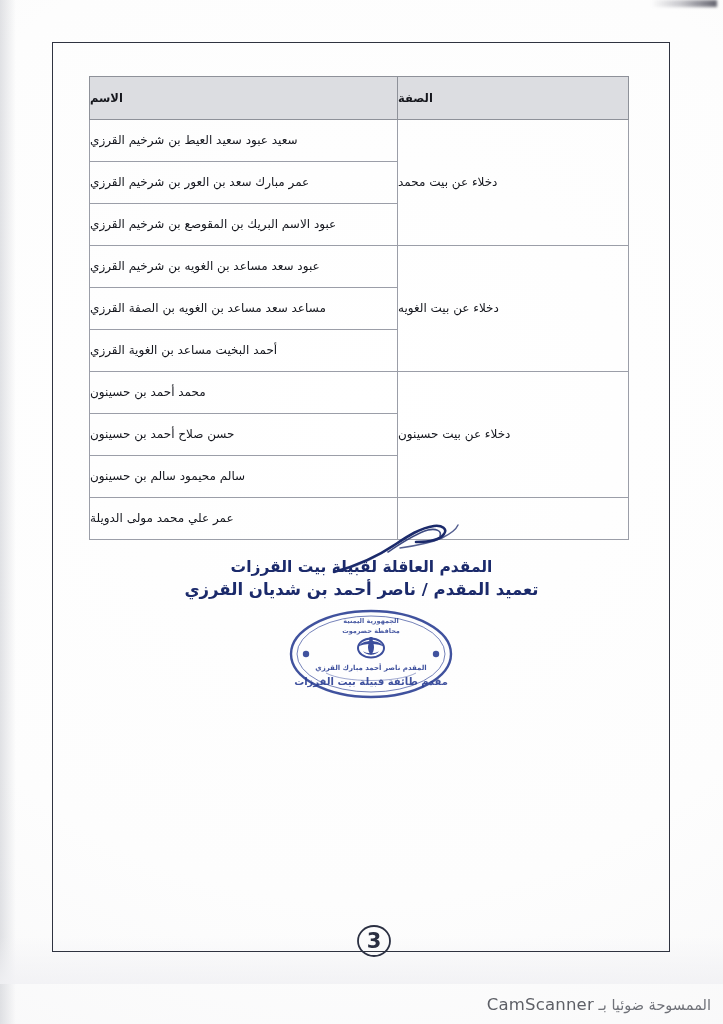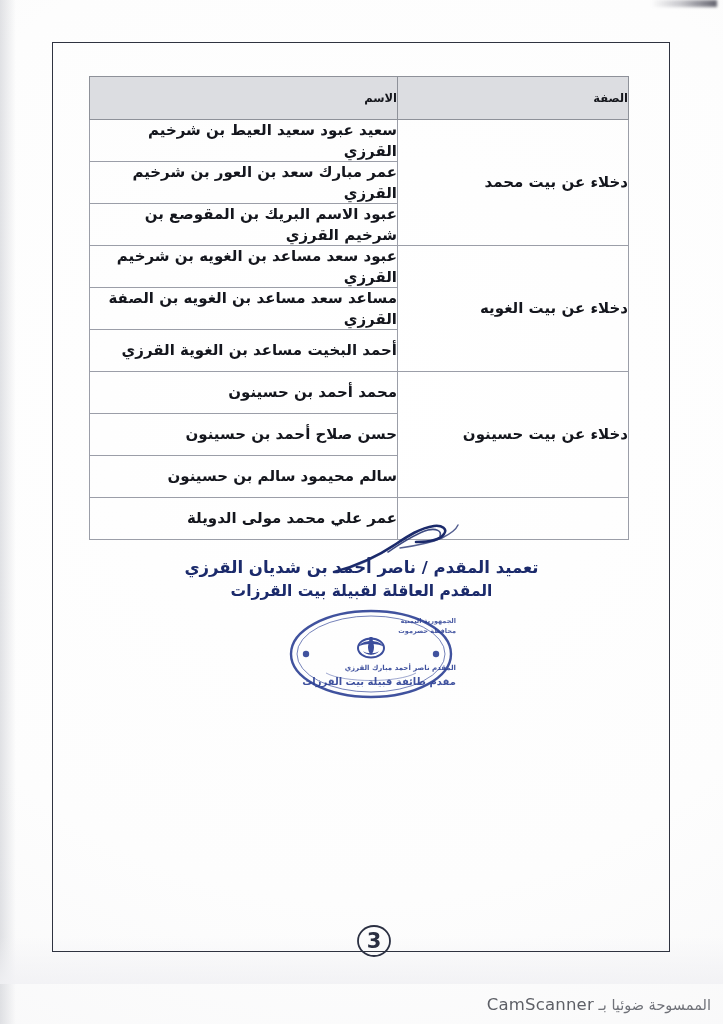--- a/index.html
+++ b/index.html
@@ -60,39 +60,39 @@
     top: 76px;
     width: 539px;
     border-collapse: collapse;
     table-layout: fixed;
     direction: rtl;
   }
   .names-table td, .names-table th {
     border: 1px solid #9b9ea8;
     padding: 0;
     vertical-align: middle;
-    text-align: right;
+    text-align: left;
   }
   .col-name { width: 308px; }
   .col-trait { width: 231px; }
 
   .names-table thead th {
     height: 42px;
     background: #dcdde1;
     border-color: #8e9199;
     font-size: 11.5px;
     font-weight: bold;
     color: #15161c;
     letter-spacing: .3px;
   }
 
   .names-table tbody td {
     height: 41px;
-    font-size: 15px;
-    font-weight: bold;
+    font-size: 12px;
+    font-weight: normal;
     color: #14161d;
     line-height: 1.35;
   }
   .cell-name { padding: 0 18px; }
   .cell-trait { padding: 0 12px; margin-top: 9px; }
   .cell-empty { }
 
   
   .signature-block {
     position: absolute;
@@ -127,21 +127,21 @@
     position: absolute;
     left: 286px;
     top: 607px;
     width: 170px;
     height: 94px;
     pointer-events: none;
   }
   .stamp-text {
     position: absolute;
     width: 100%;
-    text-align: right;
+    text-align: center;
     color: #2b3f94;
     font-weight: bold;
     direction: rtl;
     white-space: nowrap;
   }
   .stamp-country { top: 10px;  font-size: 6.5px; opacity: .85; }
   .stamp-gov     { top: 20px;  font-size: 6.5px; opacity: .85; }
   .stamp-name    { top: 57px;  font-size: 7px;   opacity: .9; }
   .stamp-role    { top: 69px;  font-size: 10px;   opacity: .9; }
 
@@ -244,22 +244,22 @@
 </table>
 
 <svg class="pen-flourish" viewBox="0 0 130 54">
   <path d="M4 50 C 26 44, 48 34, 66 22 C 78 14, 90 6, 104 4 C 112 3, 118 7, 114 12 C 110 18, 98 20, 86 20" fill="none" stroke="#1b2a6b" stroke-width="2.6" stroke-linecap="round"></path>
   <path d="M58 30 C 70 22, 84 12, 98 8 C 106 6, 112 9, 110 14" fill="none" stroke="#1b2a6b" stroke-width="1.6" stroke-linecap="round" opacity=".85"></path>
   <path d="M70 26 C 84 24, 98 22, 112 16 C 120 12, 126 8, 128 3" fill="none" stroke="#1b2a6b" stroke-width="1.4" stroke-linecap="round" opacity=".75"></path>
   <path d="M14 48 C 34 42, 52 32, 64 24" fill="none" stroke="#1b2a6b" stroke-width="1.2" stroke-linecap="round" opacity=".6"></path>
 </svg>
 
 <div class="signature-block">
+  <div class="sig-line sig-line-2">المقدم العاقلة لقبيلة بيت القرزات</div>
   <div class="sig-line">تعميد المقدم / ناصر أحمد بن شديان القرزي</div>
-  <div class="sig-line sig-line-2">المقدم العاقلة لقبيلة بيت القرزات</div>
 </div>
 
 <div class="stamp">
   <svg viewBox="0 0 170 94" width="170" height="94">
     <ellipse cx="85" cy="47" rx="80" ry="43" fill="none" stroke="#2b3f94" stroke-width="2.4" opacity=".9"></ellipse>
     <ellipse cx="85" cy="47" rx="74" ry="38" fill="none" stroke="#2b3f94" stroke-width="1" opacity=".65"></ellipse>
     <circle cx="20" cy="47" r="3.2" fill="#2b3f94" opacity=".9"></circle>
     <circle cx="150" cy="47" r="3.2" fill="#2b3f94" opacity=".9"></circle>
     <g opacity=".92" fill="#2b3f94">
       <ellipse cx="85" cy="41" rx="13" ry="9.5" fill="none" stroke="#2b3f94" stroke-width="2"></ellipse>

